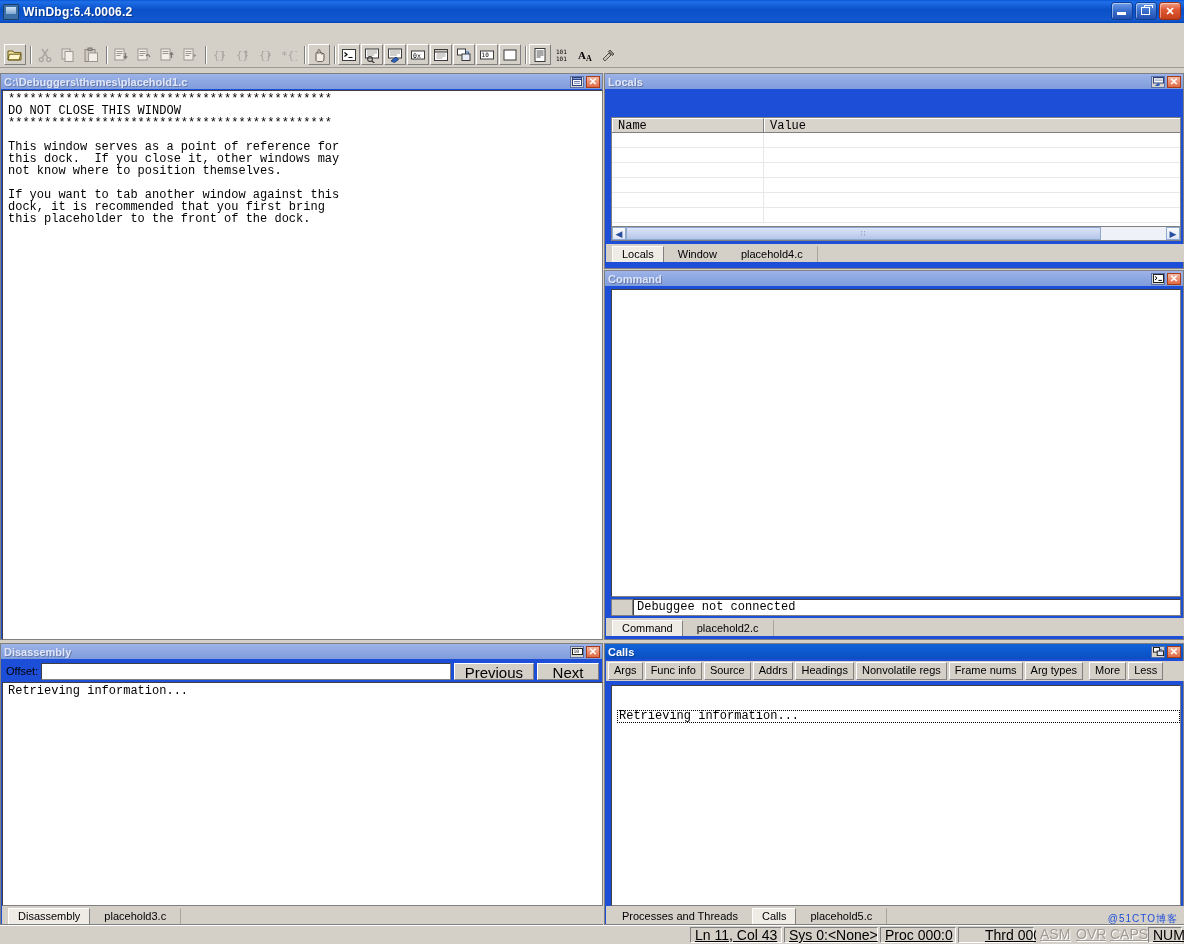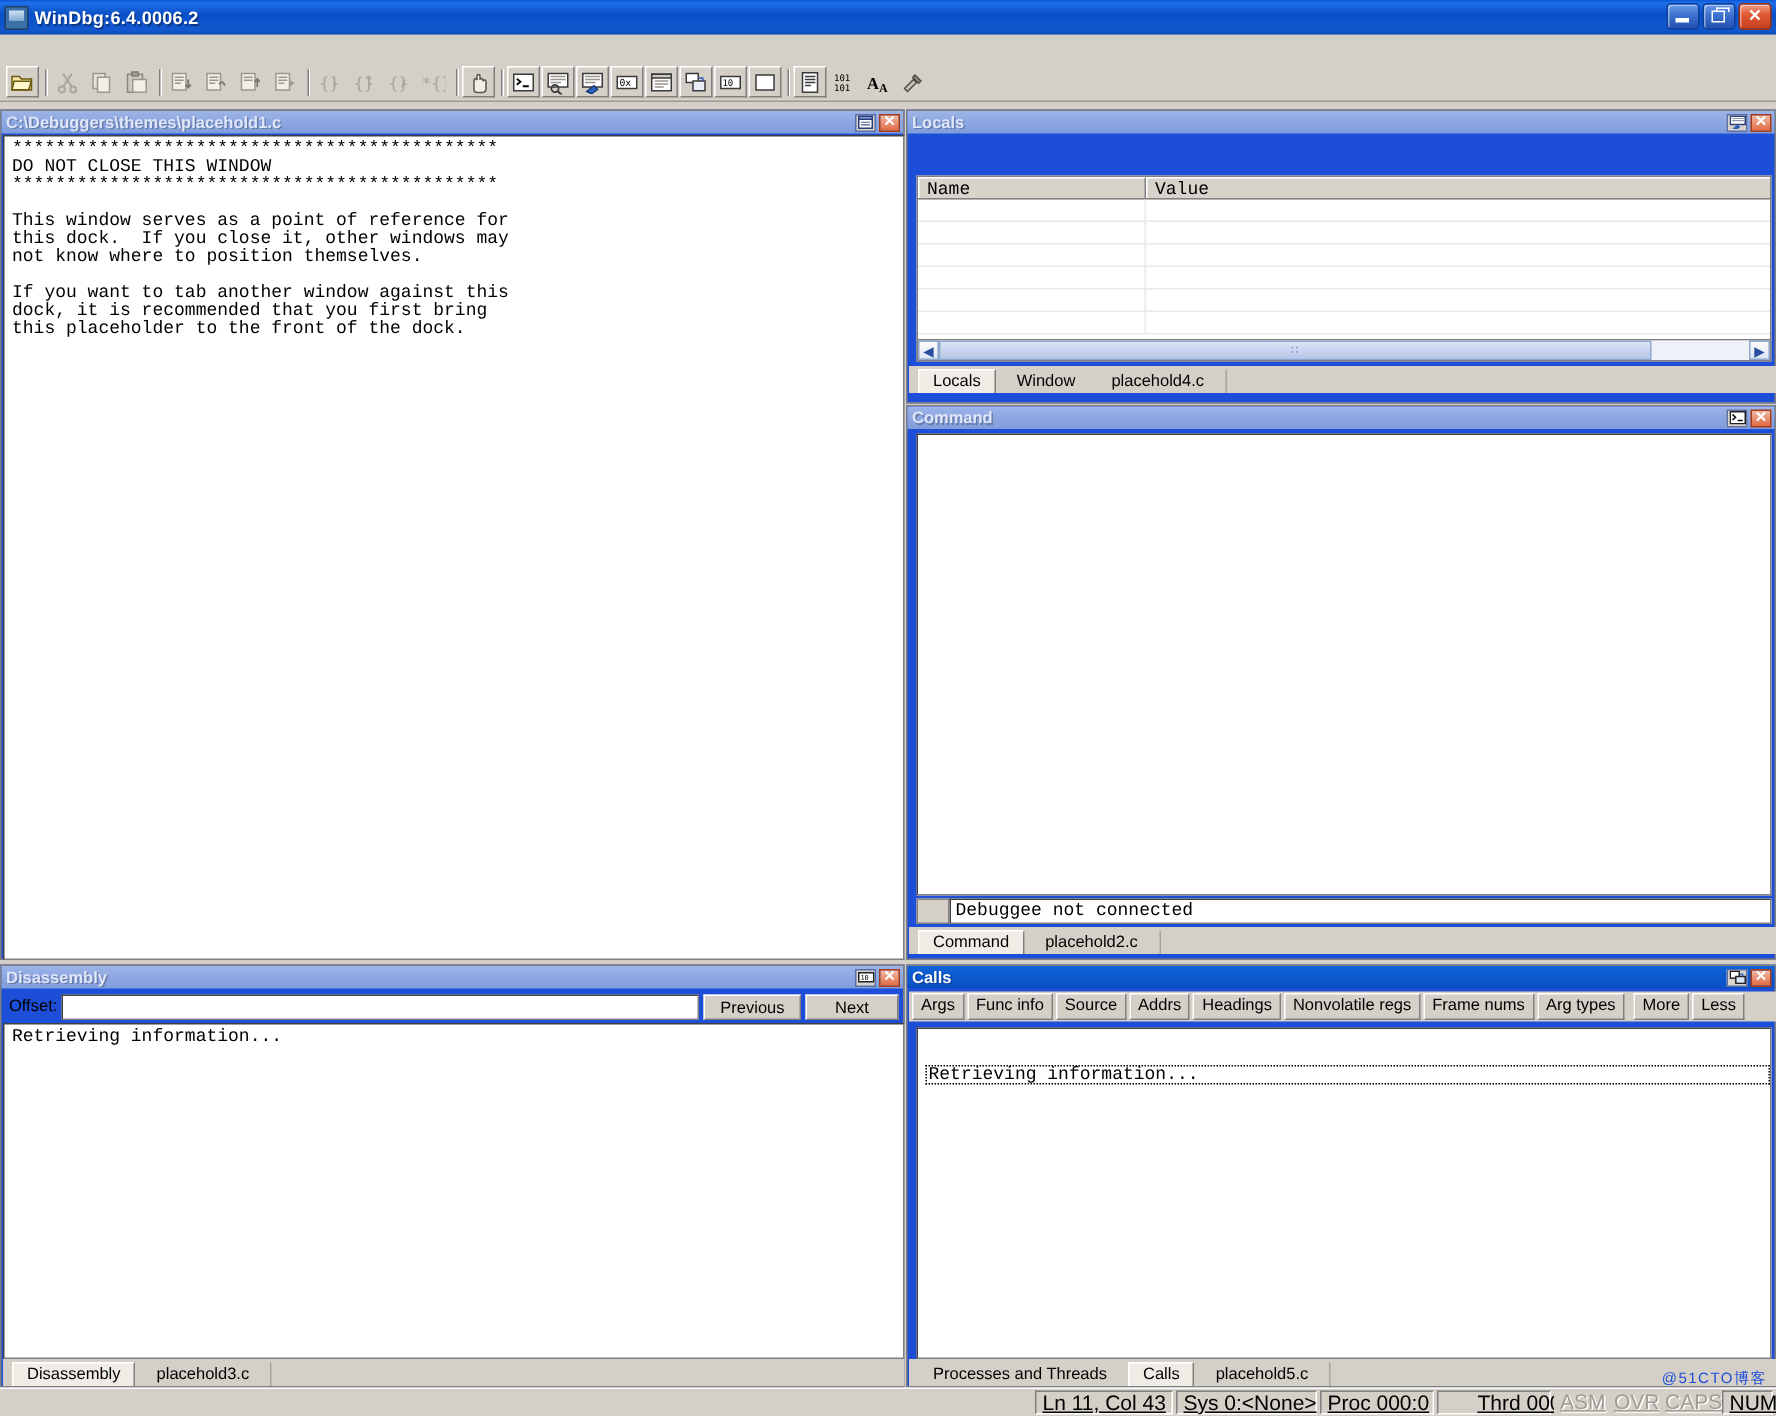--- a/index.html
+++ b/index.html
@@ -102,21 +102,21 @@
   }
 
   
   .strip{display:flex;align-items:center;background:#d4d0c8;padding:2px 0 2px 2px;box-sizing:border-box;}
   .sbtn{
     font-size:11px;padding:1px 5px 2px 5px;margin-right:2px;background:#d4d0c8;
     border:1px solid #fff;border-right-color:#808080;border-bottom-color:#808080;
     box-sizing:border-box;white-space:nowrap;line-height:13px;
   }
   .xbtn{
-    font-size:11px;padding:2px 10px;background:#d4d0c8;
+    font-size:15px;padding:2px 10px;background:#d4d0c8;
     border:1px solid #fff;border-right-color:#808080;border-bottom-color:#808080;
     box-sizing:border-box;white-space:nowrap;text-align:center;
   }
 
   
   .grid{background:#fff;border:1px solid #808080;box-sizing:border-box;overflow:hidden;}
   .ghead{display:flex;height:15px;background:#d8d4cc;border-bottom:1px solid #808080;box-sizing:border-box;}
   .gh{
     font-family:"Liberation Mono","DejaVu Sans Mono",monospace;font-size:12px;line-height:14px;
     padding-left:5px;box-sizing:border-box;

